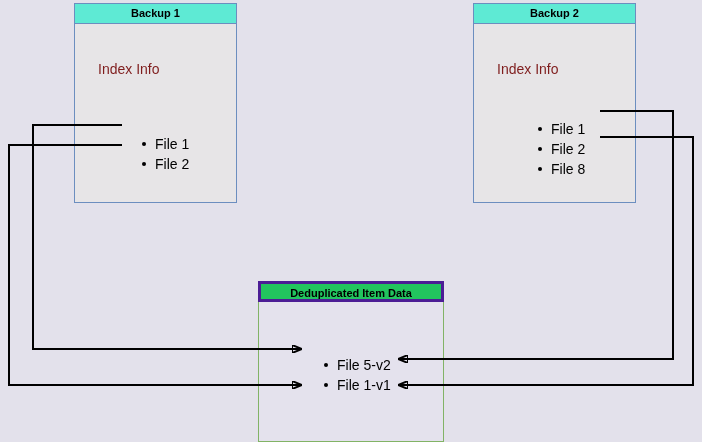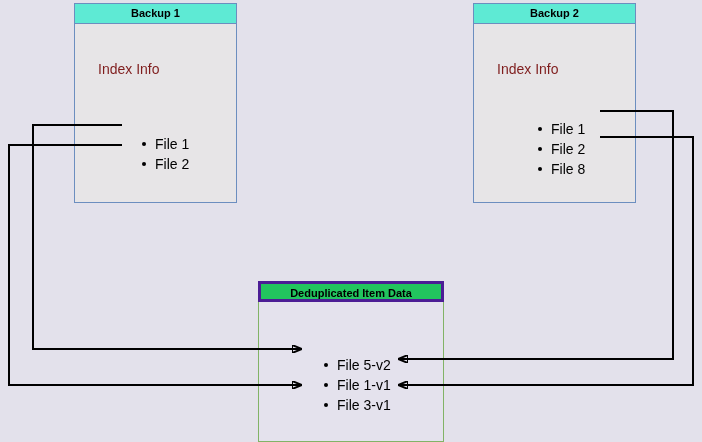--- a/index.html
+++ b/index.html
@@ -131,21 +131,20 @@
       <li>File 8</li>
     </ul>
   </div>
 
   <div class="box green-box" style="left:258px; top:281px; width:186px; height:161px;">
     <div class="box-header">Deduplicated Item Data</div>
     <div class="box-body" style="top:21px; height:140px;"></div>
     <ul class="file-list" style="left:48px; top:58px;">
       <li>File 5-v2</li>
       <li>File 1-v1</li>
-      <li>File 3-v1</li>
     </ul>
   </div>
 
   <svg class="edges" viewBox="0 0 702 442">
     <defs>
       <marker id="arrowhead" markerWidth="10" markerHeight="8" refX="9" refY="4" orient="auto" markerUnits="userSpaceOnUse">
         <path d="M0,0 L10,4 L0,8 z" fill="#000000" stroke="none"></path>
       </marker>
     </defs>
 

